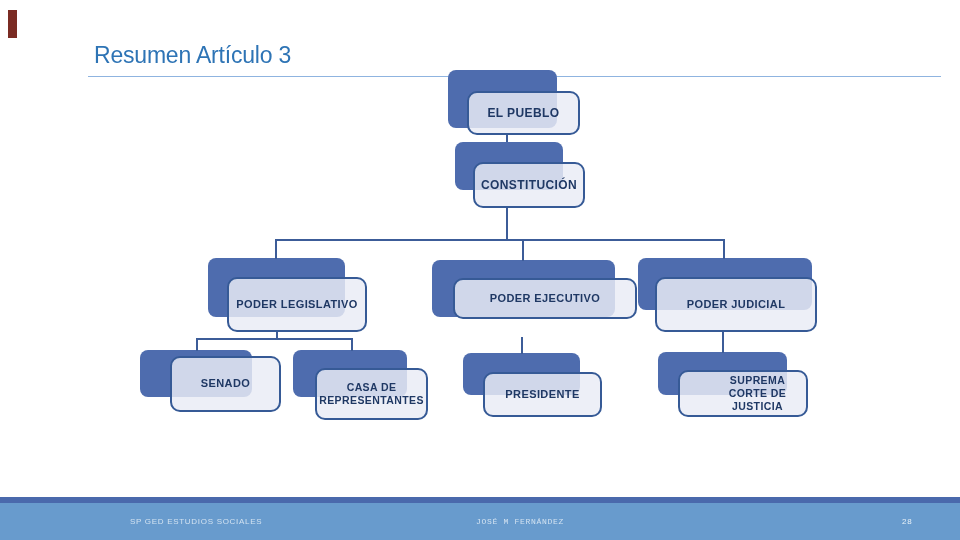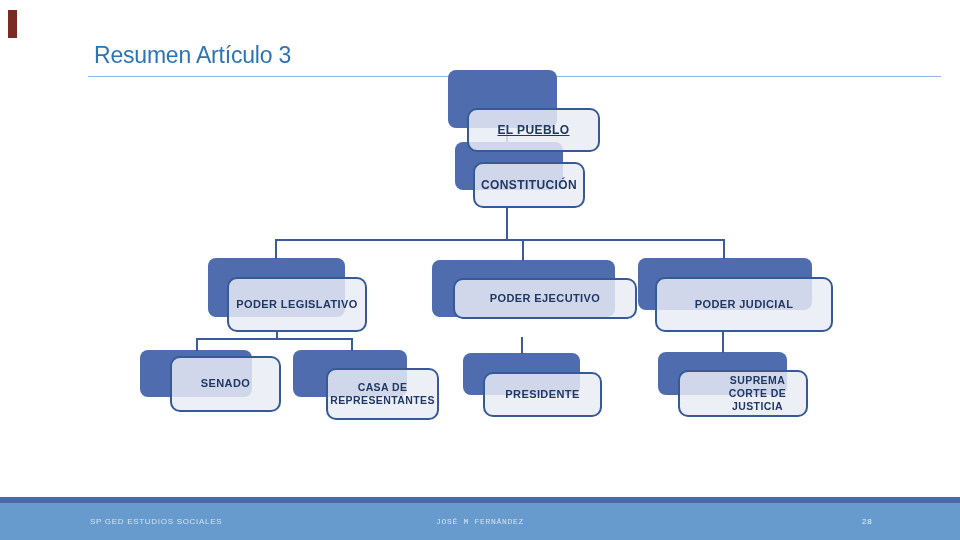--- a/index.html
+++ b/index.html
@@ -42,20 +42,21 @@
     background:#4a69ac;
   }
   .footer-band{
     position:absolute;left:0;top:503px;width:960px;height:37px;
     background:#689bcd;
   }
   .footer-text{
     position:absolute;top:517px;z-index:4;
     font-size:8px;color:#d2e2f1;letter-spacing:0.7px;
     text-transform:uppercase;
+    margin-left:40px;
   }
   .ft-left{left:90px;}
   .ft-center{left:395px;width:170px;text-align:center;font-family:Liberation Mono, monospace;}
   .ft-page{left:862px;color:#e8f1f8;}
 </style>
 </head>
 <body>
 
 <div class="accent-bar"></div>
 
@@ -69,51 +70,51 @@
 <div class="vline" style="left:522px;top:239px;height:22px;"></div>
 <div class="vline" style="left:723px;top:239px;height:20px;"></div>
 <div class="vline" style="left:276px;top:332px;height:7px;"></div>
 <div class="hline" style="left:196px;top:338px;width:157px;"></div>
 <div class="vline" style="left:196px;top:338px;height:13px;"></div>
 <div class="vline" style="left:351px;top:338px;height:13px;"></div>
 <div class="vline" style="left:521px;top:337px;height:17px;"></div>
 <div class="vline" style="left:722px;top:332px;height:21px;"></div>
 
 <div class="shadow" style="left:448px;top:70px;width:109px;height:58px;"></div>
-<div class="fbox fs12" style="left:467px;top:108px;width:133px;height:44px;text-decoration:underline;">
+<div class="fbox fs12" style="left:467px;top:91px;width:113px;height:44px;">
   <span>EL PUEBLO</span>
 </div>
 
 <div class="shadow" style="left:455px;top:142px;width:108px;height:48px;"></div>
 <div class="fbox fs12" style="left:473px;top:162px;width:112px;height:46px;">
   <span>CONSTITUCIÓN</span>
 </div>
 
 <div class="shadow" style="left:208px;top:258px;width:137px;height:59px;"></div>
 <div class="fbox fs11" style="left:227px;top:277px;width:140px;height:55px;">
   <span>PODER LEGISLATIVO</span>
 </div>
 
 <div class="shadow" style="left:432px;top:260px;width:183px;height:57px;"></div>
 <div class="fbox fs11" style="left:453px;top:278px;width:184px;height:41px;">
   <span>PODER EJECUTIVO</span>
 </div>
 
 <div class="shadow" style="left:638px;top:258px;width:174px;height:52px;"></div>
-<div class="fbox fs11" style="left:655px;top:277px;width:178px;height:55px;">
+<div class="fbox fs11" style="left:655px;top:277px;width:162px;height:55px;">
   <span>PODER JUDICIAL</span>
 </div>
 
 <div class="shadow" style="left:140px;top:350px;width:112px;height:47px;"></div>
 <div class="fbox fs11" style="left:162px;top:356px;width:111px;height:56px;margin-left:8px;">
   <span>SENADO</span>
 </div>
 
 <div class="shadow" style="left:293px;top:350px;width:114px;height:47px;"></div>
-<div class="fbox fs10" style="left:315px;top:368px;width:113px;height:52px;margin-left:11px;">
+<div class="fbox fs10" style="left:315px;top:368px;width:113px;height:52px;">
   <span>CASA DE REPRESENTANTES</span>
 </div>
 
 <div class="shadow" style="left:463px;top:353px;width:117px;height:42px;"></div>
 <div class="fbox fs11" style="left:483px;top:372px;width:119px;height:45px;">
   <span>PRESIDENTE</span>
 </div>
 
 <div class="shadow" style="left:658px;top:352px;width:129px;height:43px;"></div>
 <div class="fbox fs10" style="left:678px;top:370px;width:130px;height:47px;padding-left:32px;">

